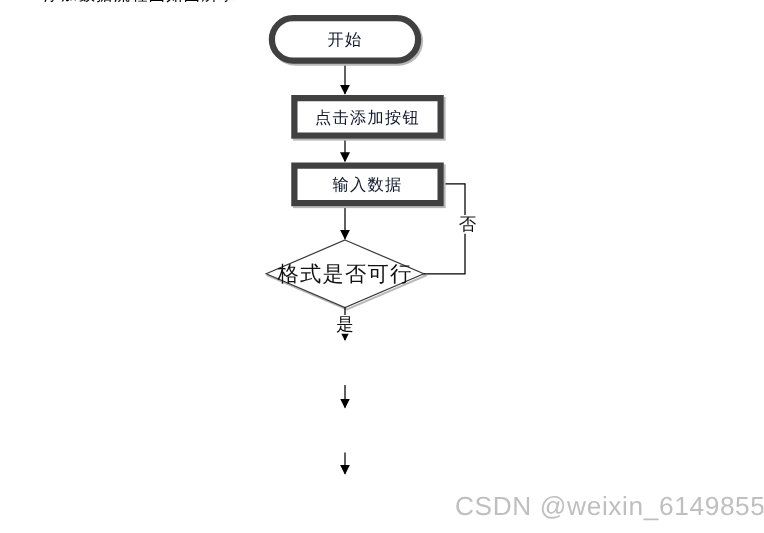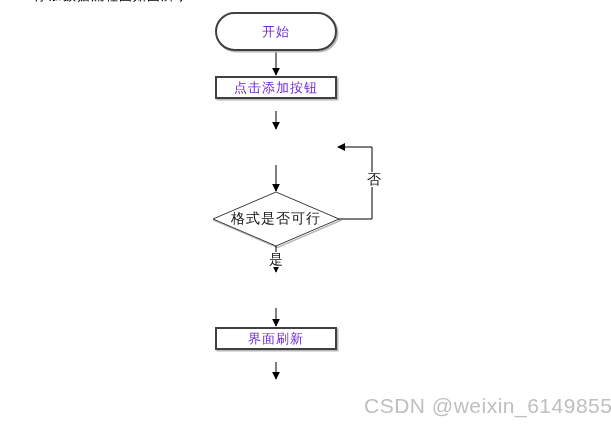--- a/index.html
+++ b/index.html
@@ -13,39 +13,39 @@
   
   .clipped-caption{
     position:absolute;left:35px;top:-11px;
     font-size:13px;line-height:14px;letter-spacing:1px;
     color:#000;white-space:nowrap;
   }
   
   .node{
     position:absolute;box-sizing:border-box;
     background:#ffffff;
-    border:2px solid #404040;
+    border:5px solid #404040;
     box-shadow:1.5px 1.5px 0 #b8b8b8;
     display:flex;align-items:center;justify-content:center;
-    font-size:13px;color:#6d28d9;
+    font-size:13px;color:#0f172a;
     letter-spacing:1px;
   }
-  .rect{left:215px;width:122px;height:23px;}
+  .rect{left:233px;width:122px;height:35px;}
   .stadium{left:215px;width:122px;border-radius:20px;}
   .n-start{top:12px;height:39px;}
   .n-click{top:76px;}
   .n-input{top:130px;}
   .n-success{top:273px;}
   .n-refresh{top:327px;}
   .n-end{top:380px;height:40px;}
   
   .diamond-label{
     position:absolute;left:215px;top:192px;width:122px;height:54px;
     display:flex;align-items:center;justify-content:center;
-    font-size:14px;color:#111;letter-spacing:1px;
+    font-size:17px;color:#111;letter-spacing:1px;
   }
   
   .edge-label{
     position:absolute;
     font-size:14px;color:#111;
     background:#ffffff;
     padding:0 1px;line-height:15px;
   }
   .lbl-yes{left:268px;top:252px;}
   .lbl-no{left:366px;top:172px;}
@@ -88,29 +88,29 @@
   </svg>
 
   <div class="node stadium n-start">
     <span>开始</span>
   </div>
 
   <div class="node rect n-click">
     <span>点击添加按钮</span>
   </div>
 
+  <div class="node rect n-input">
+    <span>输入数据</span>
+  </div>
 
   <div class="diamond-label">
     <span>格式是否可行</span>
   </div>
 
 
-  <div class="node rect n-refresh">
-    <span>界面刷新</span>
-  </div>
 
 
   <div class="edge-label lbl-yes">是</div>
   <div class="edge-label lbl-no">否</div>
 
   <div class="watermark">CSDN @weixin_61498557</div>
 
 </div>
 
 </body></html>

